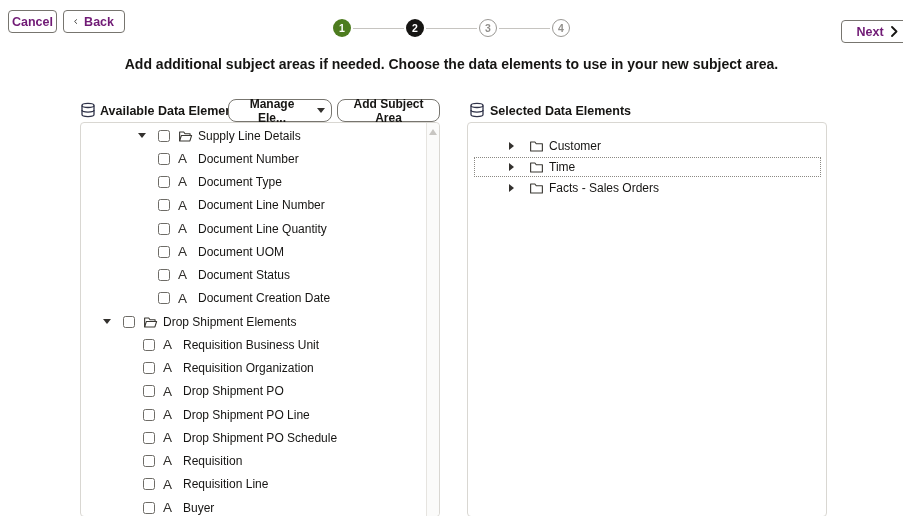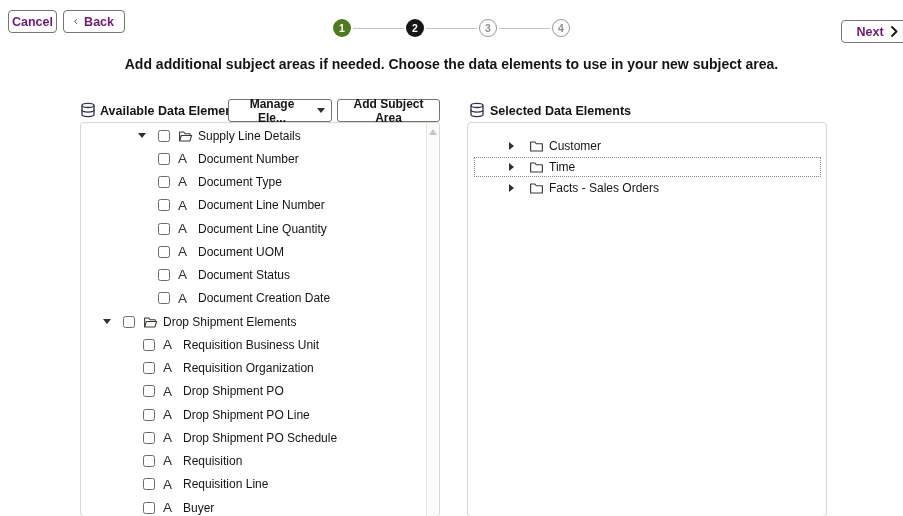--- a/index.html
+++ b/index.html
@@ -44,21 +44,21 @@
 
   
   .panel-header-label { position:absolute; font-weight:700; font-size:12.5px; }
   #available-title { left:100px; top:104px; }
   #selected-title  { left:490px; top:104px; }
   .db-icon { position:absolute; width:16px; height:16px; }
   #available-db-icon { left:80px;  top:102px; }
   #selected-db-icon  { left:469px; top:102px; }
   .hdr-btn {
     position:absolute; top:99px; height:23px; background:#fff;
-    border:1px solid #77756f; border-radius:3px; font-family:inherit;
+    border:1px solid #77756f; border-radius:8px; font-family:inherit;
     font-size:12px; font-weight:600; color:#161513; cursor:pointer;
     display:inline-flex; align-items:center; justify-content:center; gap:8px;
   }
   #btn-manage { left:228px; width:104px; }
   #btn-add-subject-area { left:337px; width:103px; }
   .caret-down {
     width:0; height:0; border-left:4px solid transparent; border-right:4px solid transparent;
     border-top:5px solid #33312e;
   }
 

